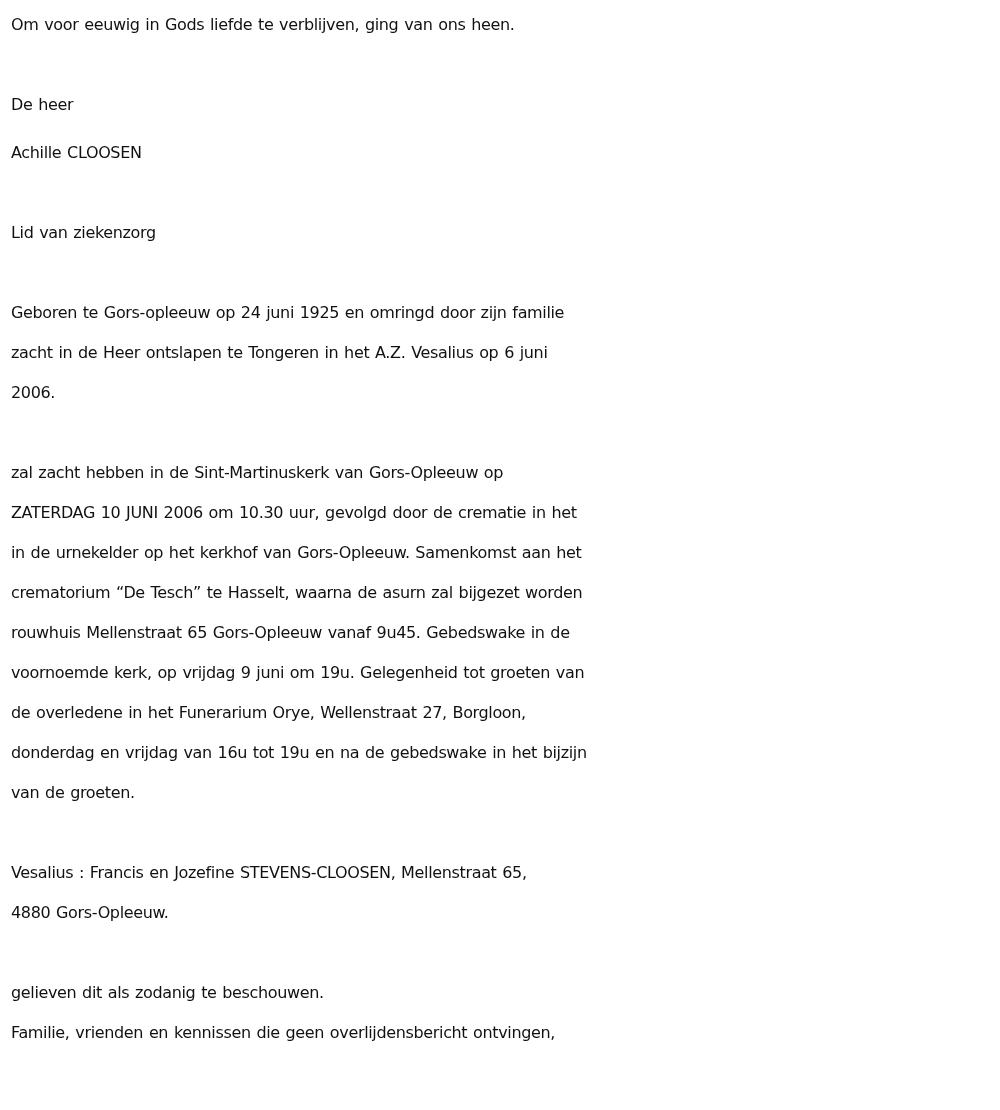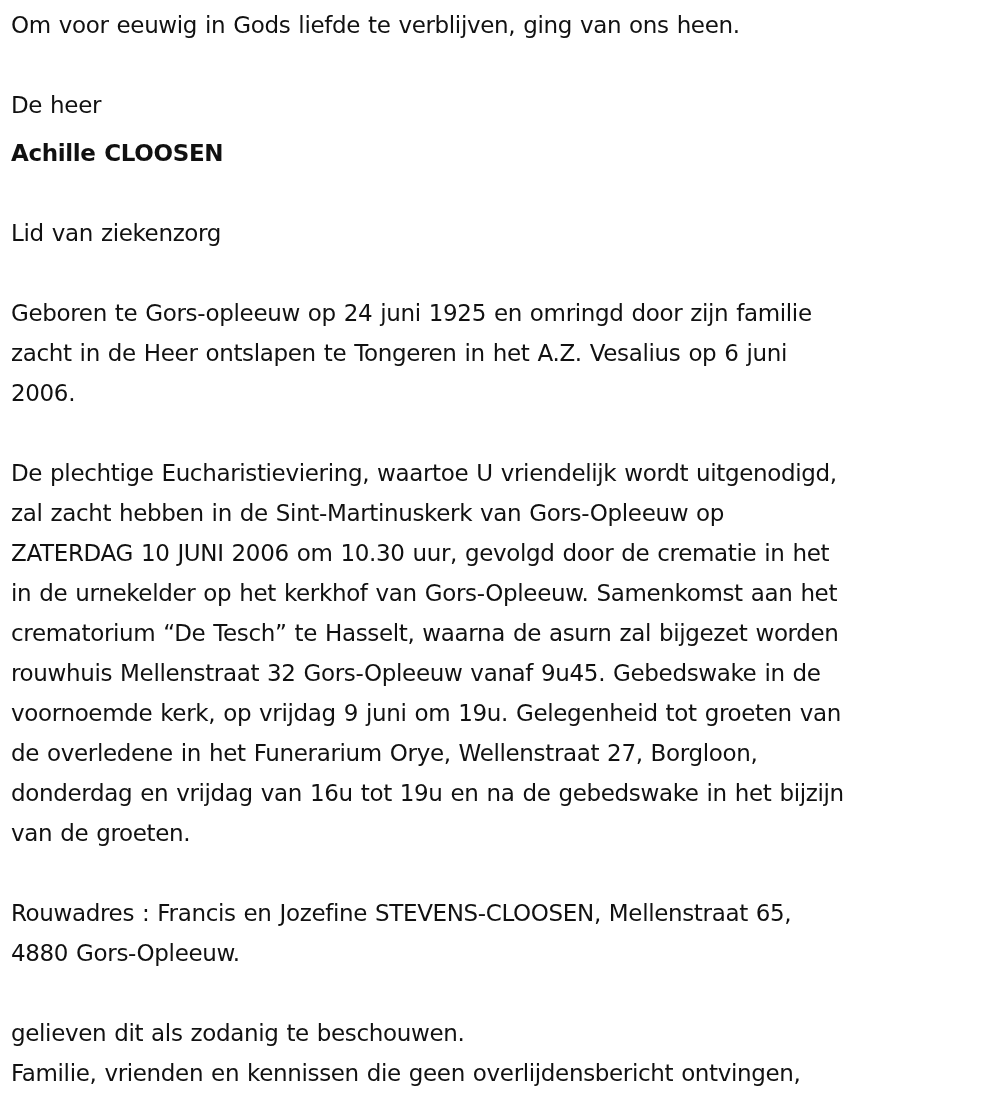--- a/index.html
+++ b/index.html
@@ -11,30 +11,30 @@
       width: 1000px;
       height: 1110px;
       overflow: hidden;
       color: #111111;
       font-family: "DejaVu Sans", sans-serif;
     }
     .doc {
       position: relative;
       padding: 5px 0 0 11px;
       width: 985px;
-      font-size: 23px;
+      font-size: 16px;
       line-height: 40px;
       letter-spacing: -0.35px;
       word-spacing: 1px;
     }
     .line { margin: 0; white-space: nowrap; }
     .para { margin: 0; }
     .gap { height: 40px; }
     .gap-sm { height: 8px; }
-    .bold { font-weight: bold; }
+    .bold { font-weight: normal; }
   </style>
 </head>
 <body>
 
 <div class="doc">
 
   <p class="line">Om voor eeuwig in Gods liefde te verblijven, ging van ons heen.</p>
 
   <div class="gap"></div>
 
@@ -50,36 +50,35 @@
 
   <div class="para">
     <p class="line">Geboren te Gors-opleeuw op 24 juni 1925 en omringd door zijn familie</p>
     <p class="line">zacht in de Heer ontslapen te Tongeren in het A.Z. Vesalius op 6 juni</p>
     <p class="line">2006.</p>
   </div>
 
   <div class="gap"></div>
 
   <div class="para">
-    <p class="line">De plechtige Eucharistieviering, waartoe U vriendelijk wordt uitgenodigd,</p>
     <p class="line">zal zacht hebben in de Sint-Martinuskerk van Gors-Opleeuw op</p>
     <p class="line">ZATERDAG 10 JUNI 2006 om 10.30 uur, gevolgd door de crematie in het</p>
     <p class="line">in de urnekelder op het kerkhof van Gors-Opleeuw. Samenkomst aan het</p>
     <p class="line">crematorium “De Tesch” te Hasselt, waarna de asurn zal bijgezet worden</p>
-    <p class="line">rouwhuis Mellenstraat 32 Gors-Opleeuw vanaf 9u45. Gebedswake in de</p>
+    <p class="line">rouwhuis Mellenstraat 65 Gors-Opleeuw vanaf 9u45. Gebedswake in de</p>
     <p class="line">voornoemde kerk, op vrijdag 9 juni om 19u. Gelegenheid tot groeten van</p>
     <p class="line">de overledene in het Funerarium Orye, Wellenstraat 27, Borgloon,</p>
     <p class="line">donderdag en vrijdag van 16u tot 19u en na de gebedswake in het bijzijn</p>
     <p class="line">van de groeten.</p>
   </div>
 
   <div class="gap"></div>
 
   <div class="para">
-    <p class="line">Rouwadres : Francis en Jozefine STEVENS-CLOOSEN, Mellenstraat 65,</p>
+    <p class="line">Vesalius : Francis en Jozefine STEVENS-CLOOSEN, Mellenstraat 65,</p>
     <p class="line">4880 Gors-Opleeuw.</p>
   </div>
 
   <div class="gap"></div>
 
   <div class="para">
     <p class="line">gelieven dit als zodanig te beschouwen.</p>
     <p class="line">Familie, vrienden en kennissen die geen overlijdensbericht ontvingen,</p>
   </div>
 

